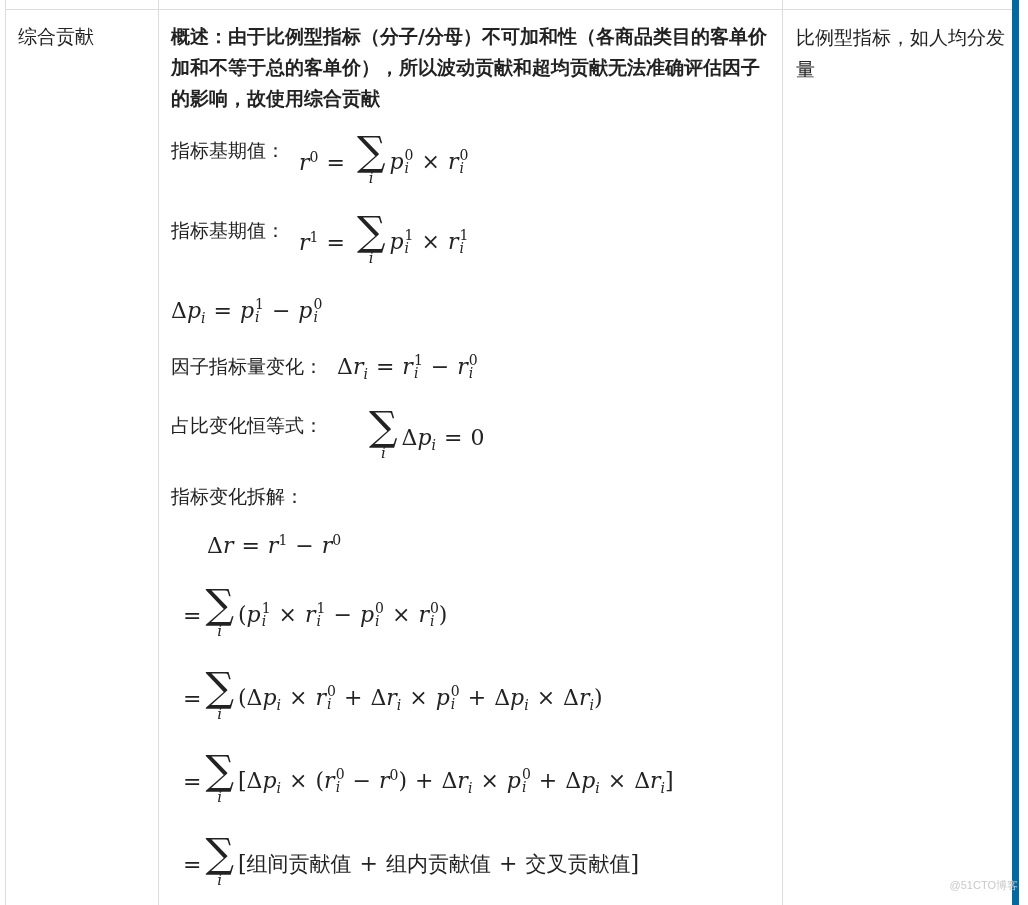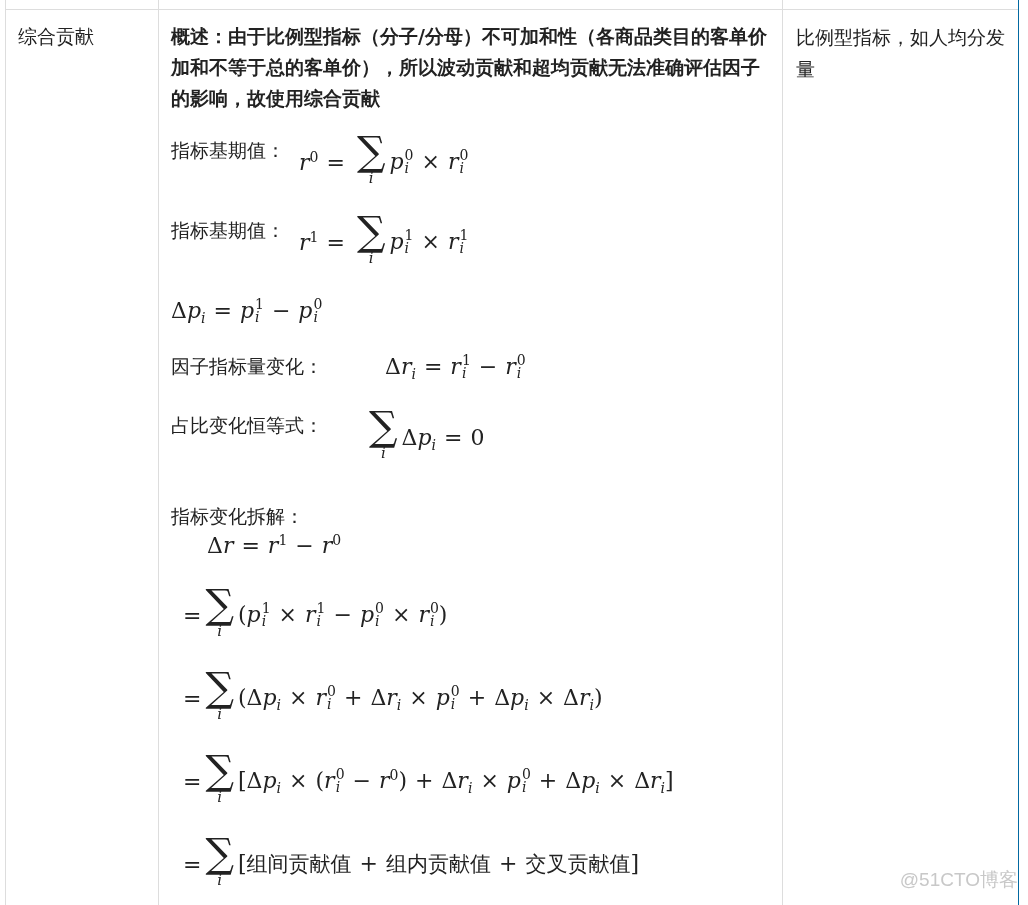--- a/index.html
+++ b/index.html
@@ -15,21 +15,21 @@
     font-family: "DejaVu Sans", "Liberation Sans", sans-serif;
     color: #222222;
   }
   .table {
     position: absolute;
     left: 5px;
     top: 0;
     width: 1014px;
     height: 905px;
     border-left: 1px solid #dddddd;
-    border-right: 1px solid #0369a1;
+    border-right: 7px solid #0369a1;
     box-sizing: border-box;
   }
   .top-row {
     position: absolute;
     left: 0;
     top: 0;
     width: 100%;
     height: 10px;
     border-bottom: 1px solid #dddddd;
     box-sizing: border-box;
@@ -125,21 +125,21 @@
     margin-left: 1px;
     vertical-align: top;
     font-style: normal;
   }
   .supsub .lo { font-style: italic; }
   .op { margin: 0 8px; }
   .watermark {
     position: absolute;
     right: 10px;
     bottom: 12px;
-    font-size: 19px;
+    font-size: 11px;
     color: #c8c8c8;
     font-family: "Liberation Sans", sans-serif;
   }
   .chn {
     font-family: "DejaVu Sans", "Liberation Sans", sans-serif;
     font-style: normal;
     font-size: 21px;
   }
 </style>
 </head>
@@ -198,21 +198,21 @@
         <span class="mtext">Δ<span class="mi">p</span><sub><i>i</i></sub><span class="op">=</span><span class="mi">p</span><span class="supsub">
               <span>1</span>
               <span class="lo">i</span>
             </span><span class="op">−</span><span class="mi">p</span><span class="supsub">
               <span>0</span>
               <span class="lo">i</span>
             </span></span>
       </span>
     </div>
 
-    <div class="def-line" style="top:339px;gap:48px;">
+    <div class="def-line" style="top:339px;">
       <span class="def-label" style="padding-top:4px;">因子指标量变化：</span>
       <span class="math">
         <span class="mtext">Δ<span class="mi">r</span><sub><i>i</i></sub><span class="op">=</span><span class="mi">r</span><span class="supsub">
               <span>1</span>
               <span class="lo">i</span>
             </span><span class="op">−</span><span class="mi">r</span><span class="supsub">
               <span>0</span>
               <span class="lo">i</span>
             </span></span>
       </span>
@@ -222,21 +222,21 @@
       <span class="def-label" style="padding-top:4px;">占比变化恒等式：</span>
       <span class="math">
         <span class="sum">
             <span class="sigma">∑</span>
             <span class="lim">i</span>
           </span>
         <span class="mtext">Δ<span class="mi">p</span><sub><i>i</i></sub><span class="op">=</span>0</span>
       </span>
     </div>
 
-    <div class="def-line" style="top:493px;">
+    <div class="def-line" style="top:473px;">
       <span class="def-label">指标变化拆解：</span>
     </div>
 
     <div class="def-line" style="top:518px; left:24px;margin-left:24px;">
       <span class="math">
         <span class="mtext">Δ<span class="mi">r</span><span class="op">=</span><span class="mi">r</span><sup>1</sup><span class="op">−</span><span class="mi">r</span><sup>0</sup></span>
       </span>
     </div>
 
     <div class="def-line" style="top:576px; left:24px;">

